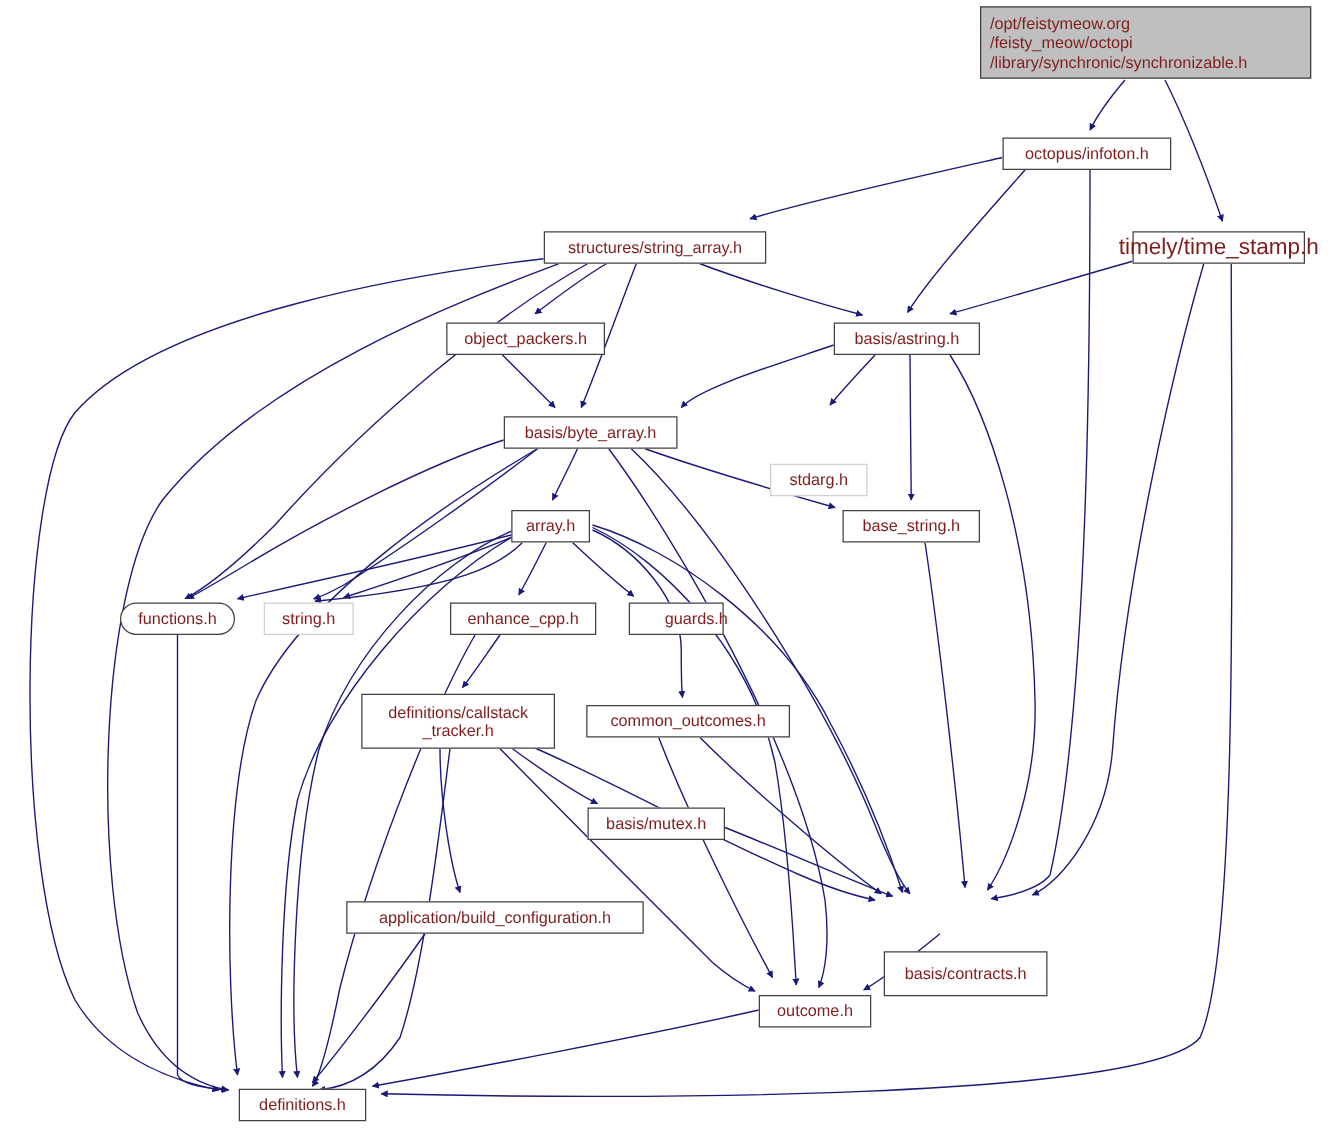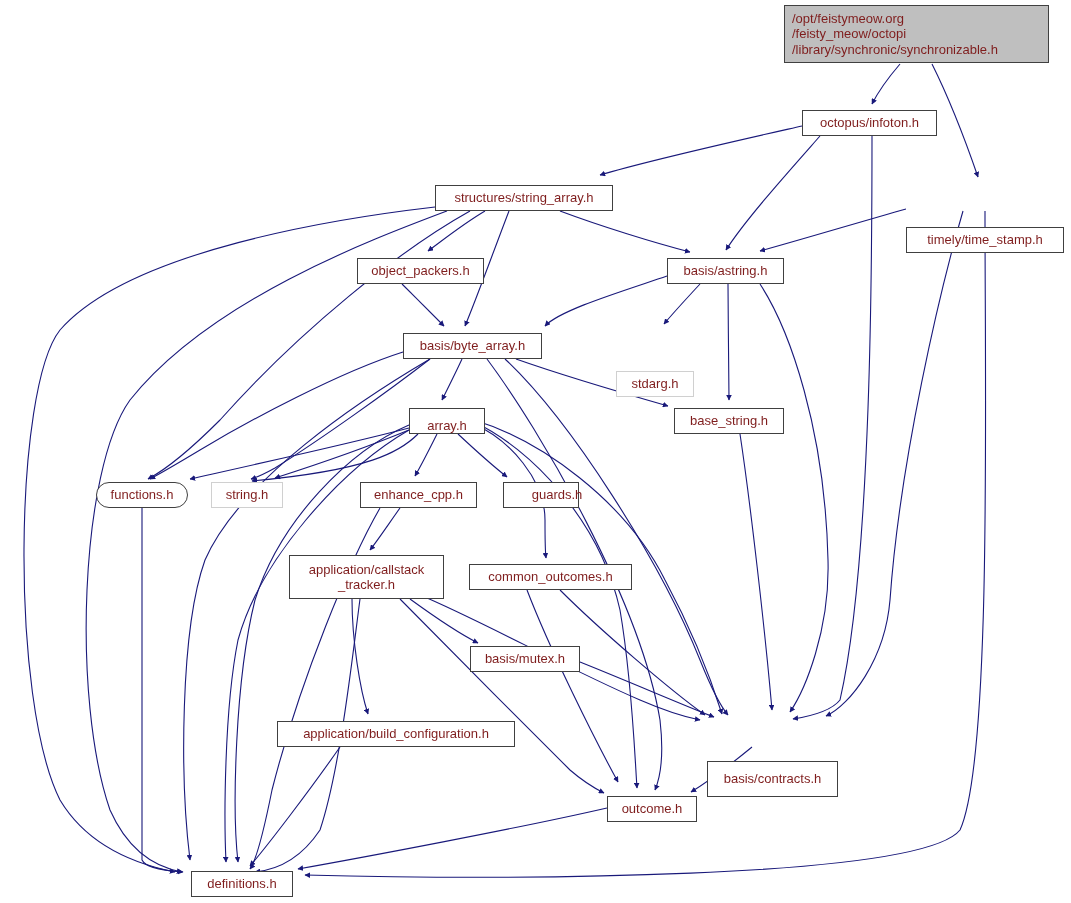--- a/index.html
+++ b/index.html
@@ -115,33 +115,33 @@
         <path d="M 963,211 C 940,290 900,460 890,600 C 885,660 850,705 826,716" marker-end="url(#arrow)" stroke="#19197a"></path>
         <path d="M 985,211 C 985,400 992,760 960,830 C 920,880 500,880 305,875" marker-end="url(#arrow)" stroke="#19197a"></path>
         <path d="M 740,434 C 750,500 765,630 772,710" marker-end="url(#arrow)" stroke="#19197a"></path>
       </g>
   </svg>
   <div id="node-layer">
       <div class="node root" style="left: 784px; top: 5px; width: 265px; height: 58px; font-size: 13px; background: rgb(191, 191, 191);"><span class="node-label">/opt/feistymeow.org
 /feisty_meow/octopi
 /library/synchronic/synchronizable.h</span></div>
       <div class="node" style="left: 802px; top: 110px; width: 135px; height: 26px; font-size: 13px;"><span class="node-label">octopus/infoton.h</span></div>
-      <div class="node" style="left: 906px; top: 185px; width: 158px; height: 26px; font-size: 13px; margin-top: 42px;"><span class="node-label">timely/time_stamp.h</span></div>
+      <div class="node" style="left: 906px; top: 185px; width: 138px; height: 26px; font-size: 18px;"><span class="node-label">timely/time_stamp.h</span></div>
       <div class="node" style="left: 435px; top: 185px; width: 178px; height: 26px; font-size: 13px;"><span class="node-label">structures/string_array.h</span></div>
       <div class="node" style="left: 357px; top: 258px; width: 127px; height: 26px; font-size: 13px;"><span class="node-label">object_packers.h</span></div>
       <div class="node" style="left: 667px; top: 258px; width: 117px; height: 26px; font-size: 13px;"><span class="node-label">basis/astring.h</span></div>
       <div class="node" style="left: 403px; top: 333px; width: 139px; height: 26px; font-size: 13px;"><span class="node-label">basis/byte_array.h</span></div>
       <div class="node system" style="left: 616px; top: 333px; width: 78px; height: 26px; font-size: 13px; border-color: rgb(208, 208, 208); margin-top: 38px;"><span class="node-label">stdarg.h</span></div>
       <div class="node" style="left: 674px; top: 408px; width: 110px; height: 26px; font-size: 13px;"><span class="node-label">base_string.h</span></div>
-      <div class="node" style="left: 409px; top: 408px; width: 76px; height: 26px; font-size: 13px; align-items: flex-end;"><span class="node-label">array.h</span></div>
+      <div class="node" style="left: 409px; top: 408px; width: 63px; height: 26px; font-size: 13px;"><span class="node-label">array.h</span></div>
       <div class="node" style="left: 96px; top: 482px; width: 92px; height: 26px; font-size: 13px; border-radius: 13px;"><span class="node-label">functions.h</span></div>
       <div class="node system" style="left: 211px; top: 482px; width: 72px; height: 26px; font-size: 13px; border-color: rgb(208, 208, 208);"><span class="node-label">string.h</span></div>
       <div class="node" style="left: 360px; top: 482px; width: 117px; height: 26px; font-size: 13px;"><span class="node-label">enhance_cpp.h</span></div>
       <div class="node" style="left: 503px; top: 482px; width: 76px; height: 26px; font-size: 13px; padding-left: 32px;"><span class="node-label">guards.h</span></div>
-      <div class="node" style="left: 289px; top: 555px; width: 155px; height: 44px; font-size: 13px;"><span class="node-label">application/callstack
+      <div class="node" style="left: 289px; top: 555px; width: 155px; height: 44px; font-size: 13px;"><span class="node-label">definitions/callstack
 _tracker.h</span></div>
       <div class="node" style="left: 469px; top: 564px; width: 163px; height: 26px; font-size: 13px;"><span class="node-label">common_outcomes.h</span></div>
       <div class="node" style="left: 470px; top: 646px; width: 110px; height: 26px; font-size: 13px;"><span class="node-label">basis/mutex.h</span></div>
       <div class="node" style="left: 277px; top: 721px; width: 238px; height: 26px; font-size: 13px;"><span class="node-label">application/build_configuration.h</span></div>
       <div class="node" style="left: 707px; top: 721px; width: 131px; height: 36px; font-size: 13px; margin-top: 40px;"><span class="node-label">basis/contracts.h</span></div>
       <div class="node" style="left: 607px; top: 796px; width: 90px; height: 26px; font-size: 13px;"><span class="node-label">outcome.h</span></div>
       <div class="node" style="left: 191px; top: 871px; width: 102px; height: 26px; font-size: 13px;"><span class="node-label">definitions.h</span></div>
     </div>
 </div>
 

